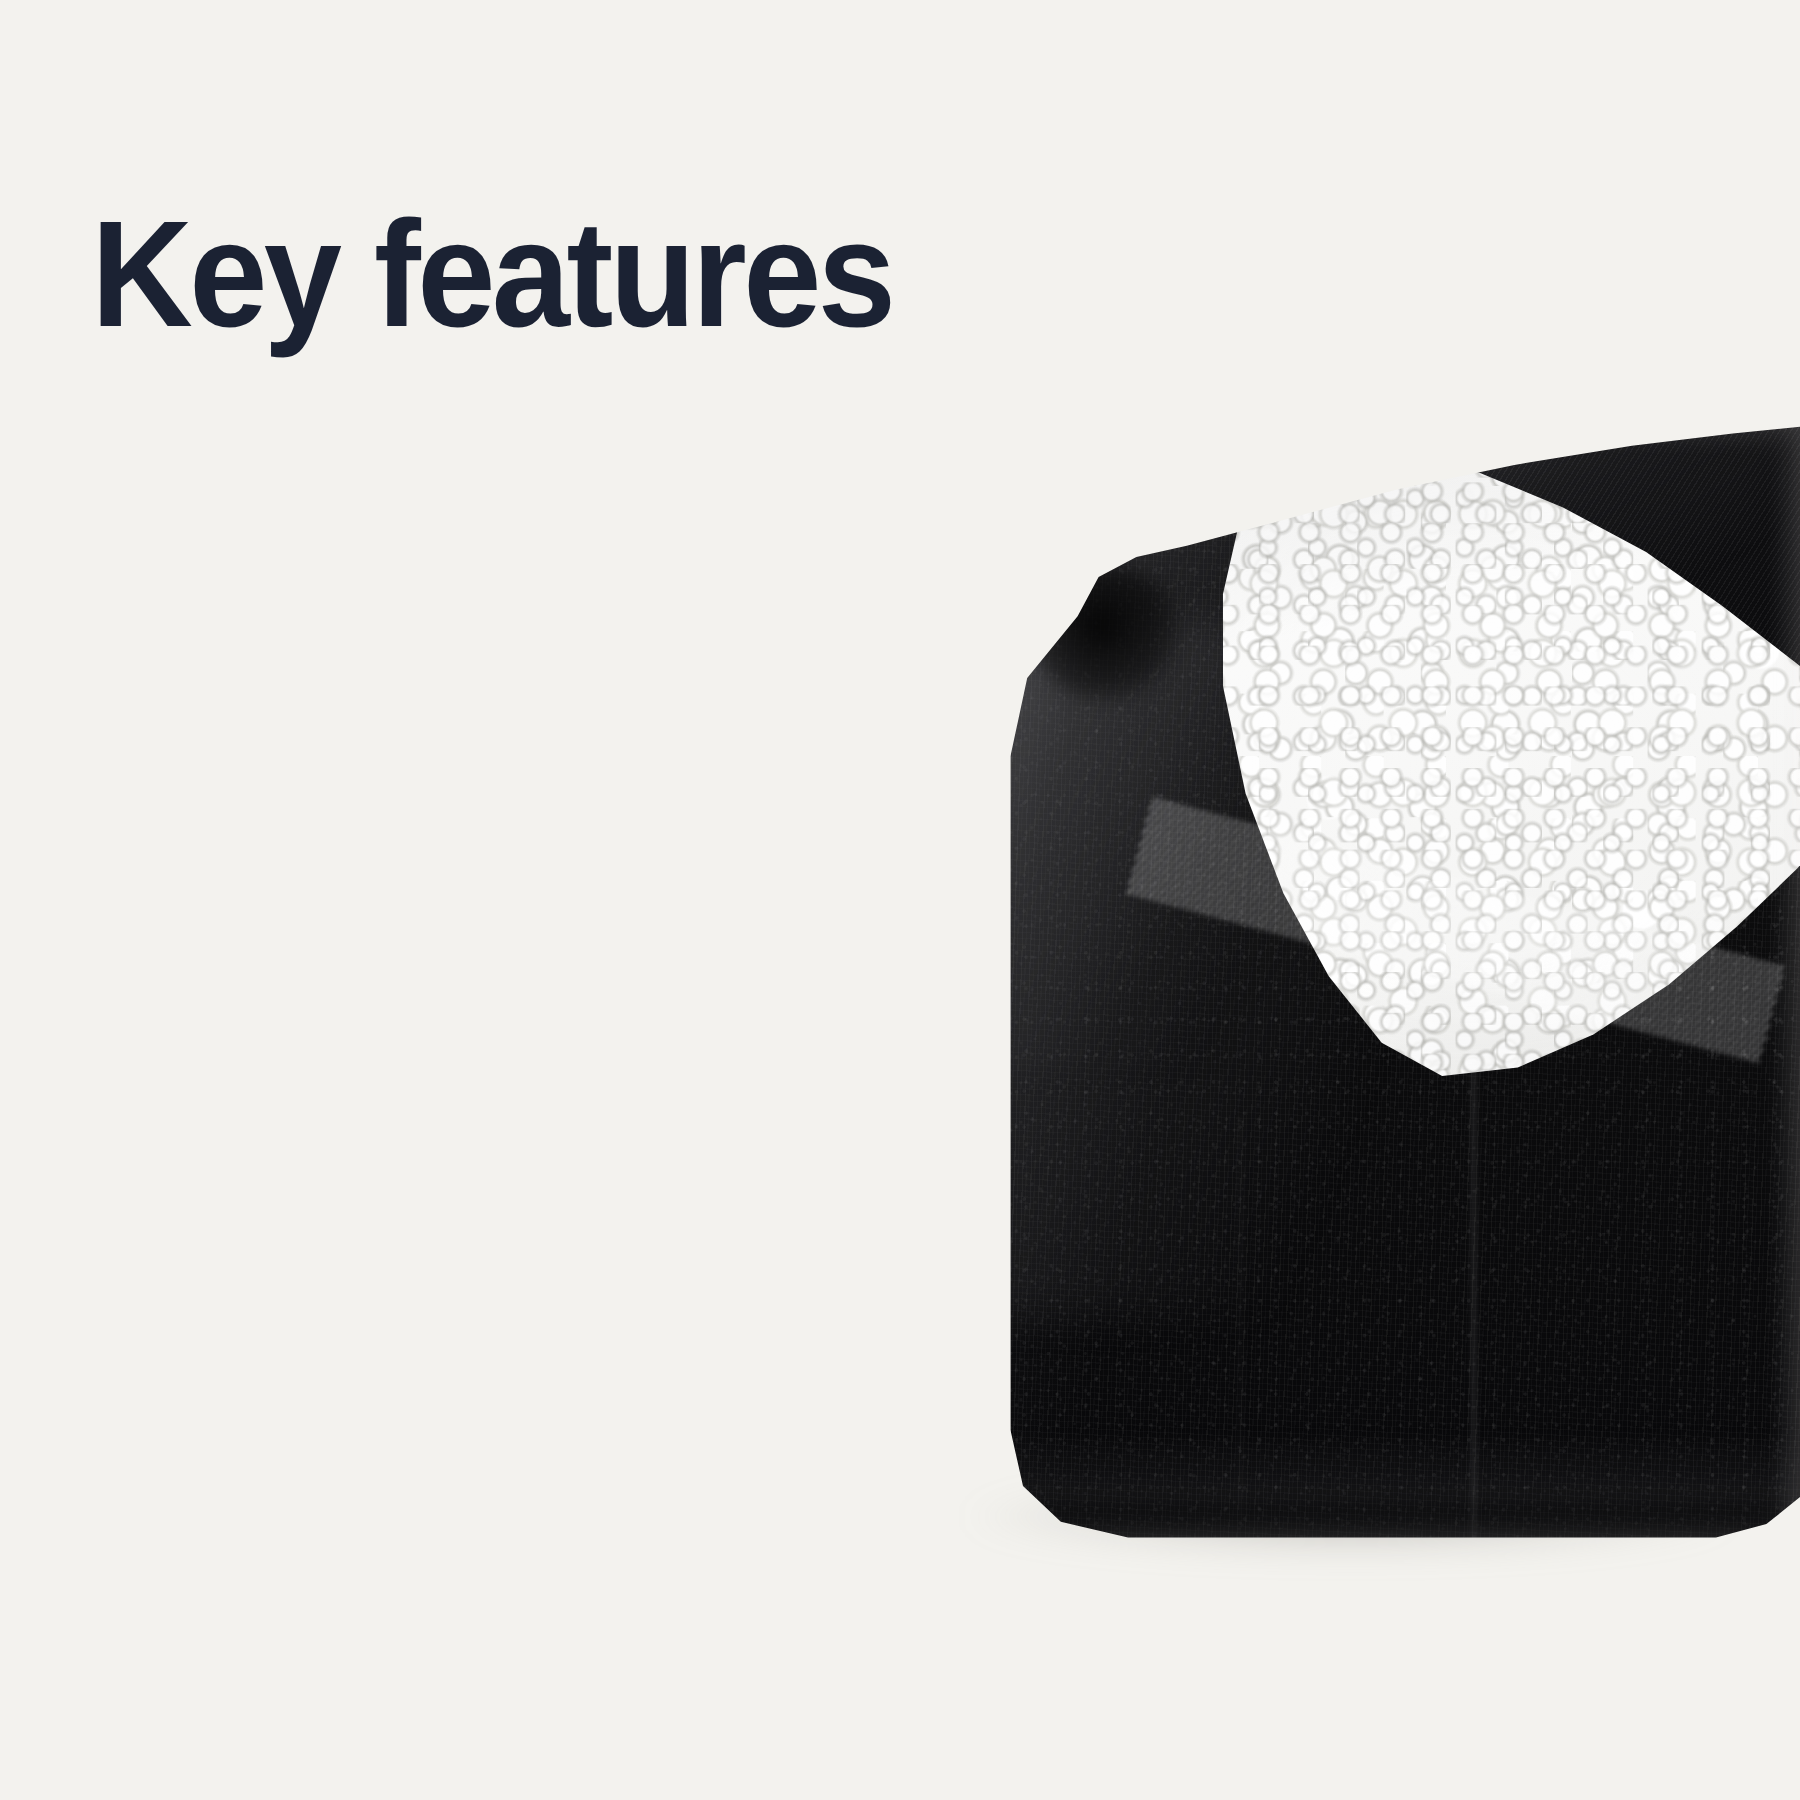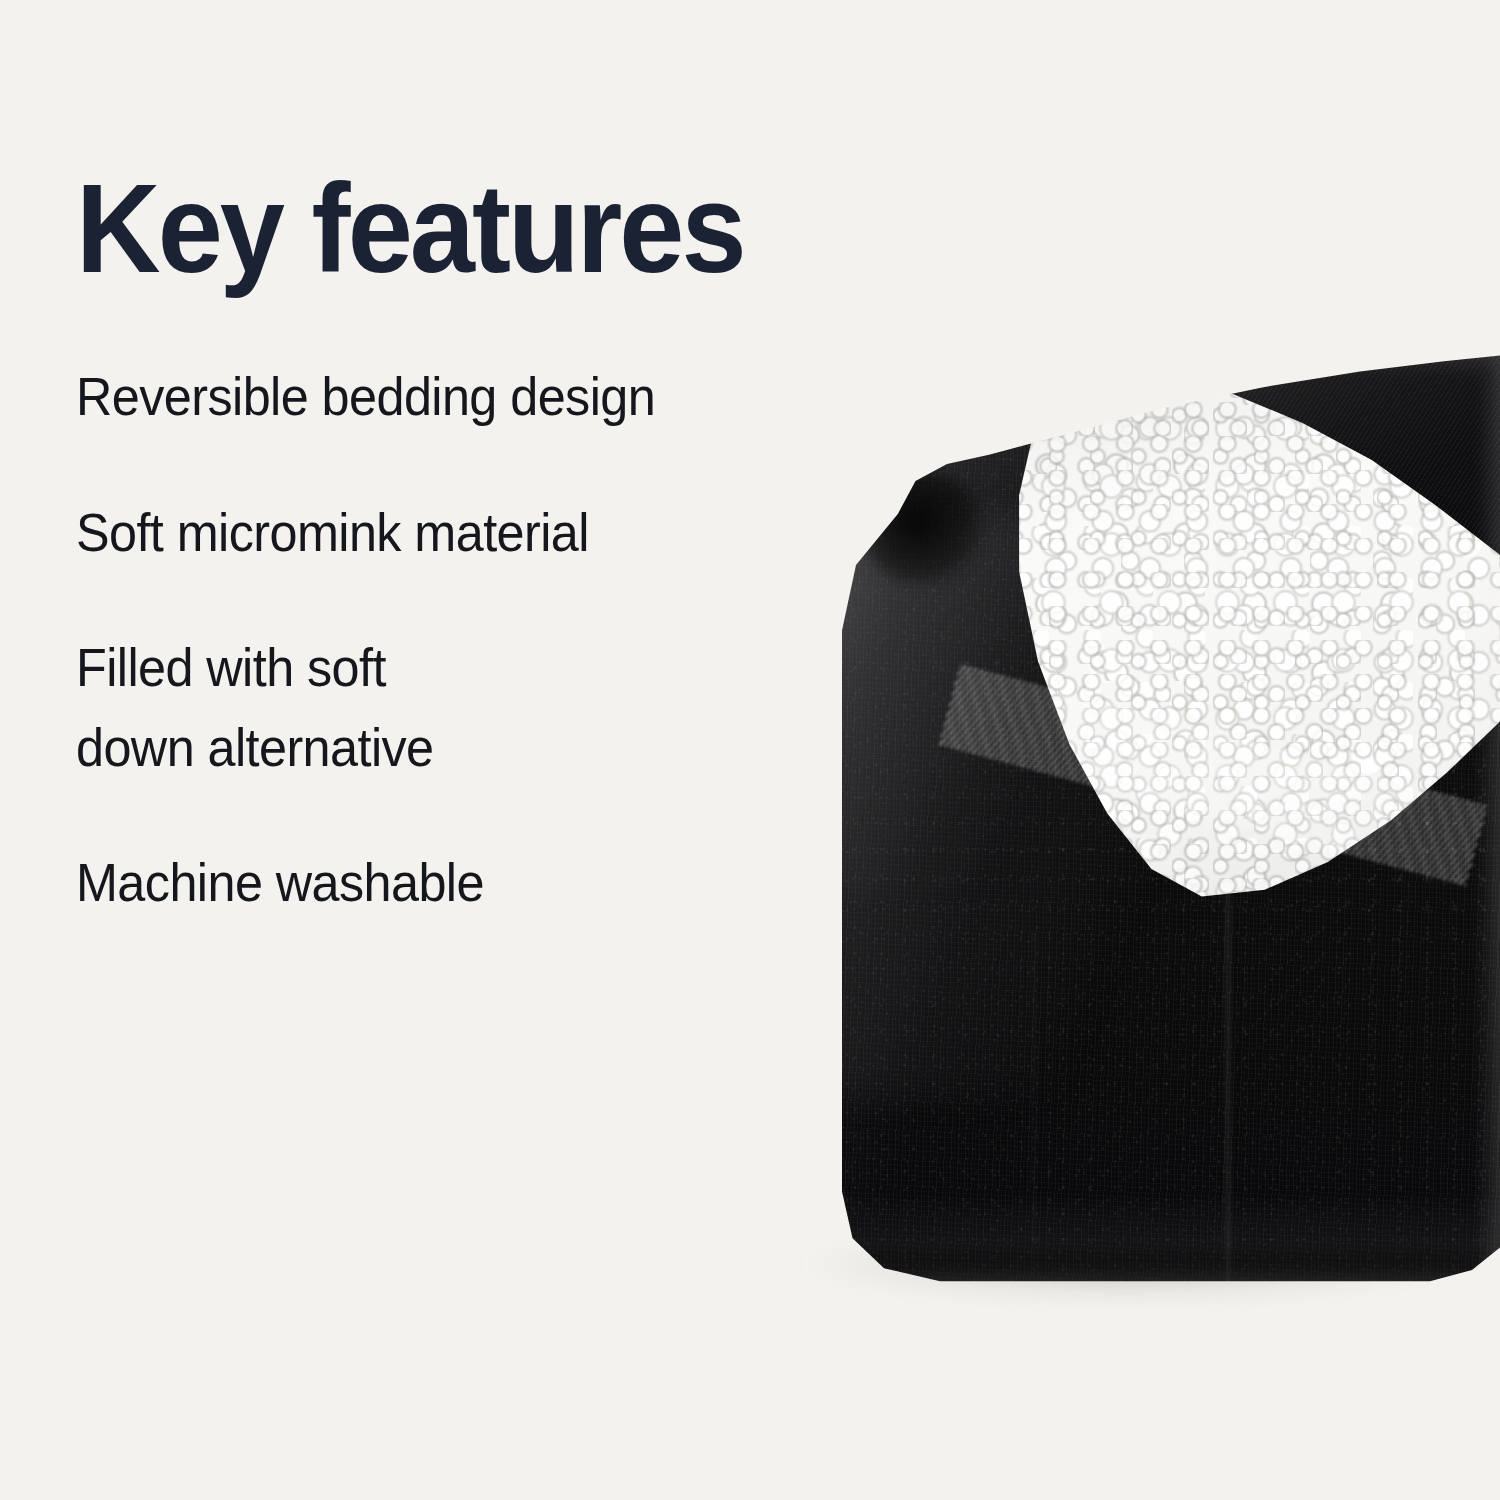--- a/index.html
+++ b/index.html
@@ -389,27 +389,20 @@
 </style>
 </head>
 <body>
 
 <div id="infographic">
 
   <div class="text-column">
 
     <h1 class="page-title">Key features</h1>
 
-    <ul class="features-list">
-      <li class="feature-item">Reversible bedding design</li>
-      <li class="feature-item">Soft micromink material</li>
-      <li class="feature-item">Filled with soft
-down alternative</li>
-      <li class="feature-item">Machine washable</li>
-    </ul>
 
   </div>
 
   <div class="product-photo">
     <div class="photo-stage">
 
       <div class="blanket-shadow"></div>
 
       <div class="blanket">
         <div class="mink-base"></div>

